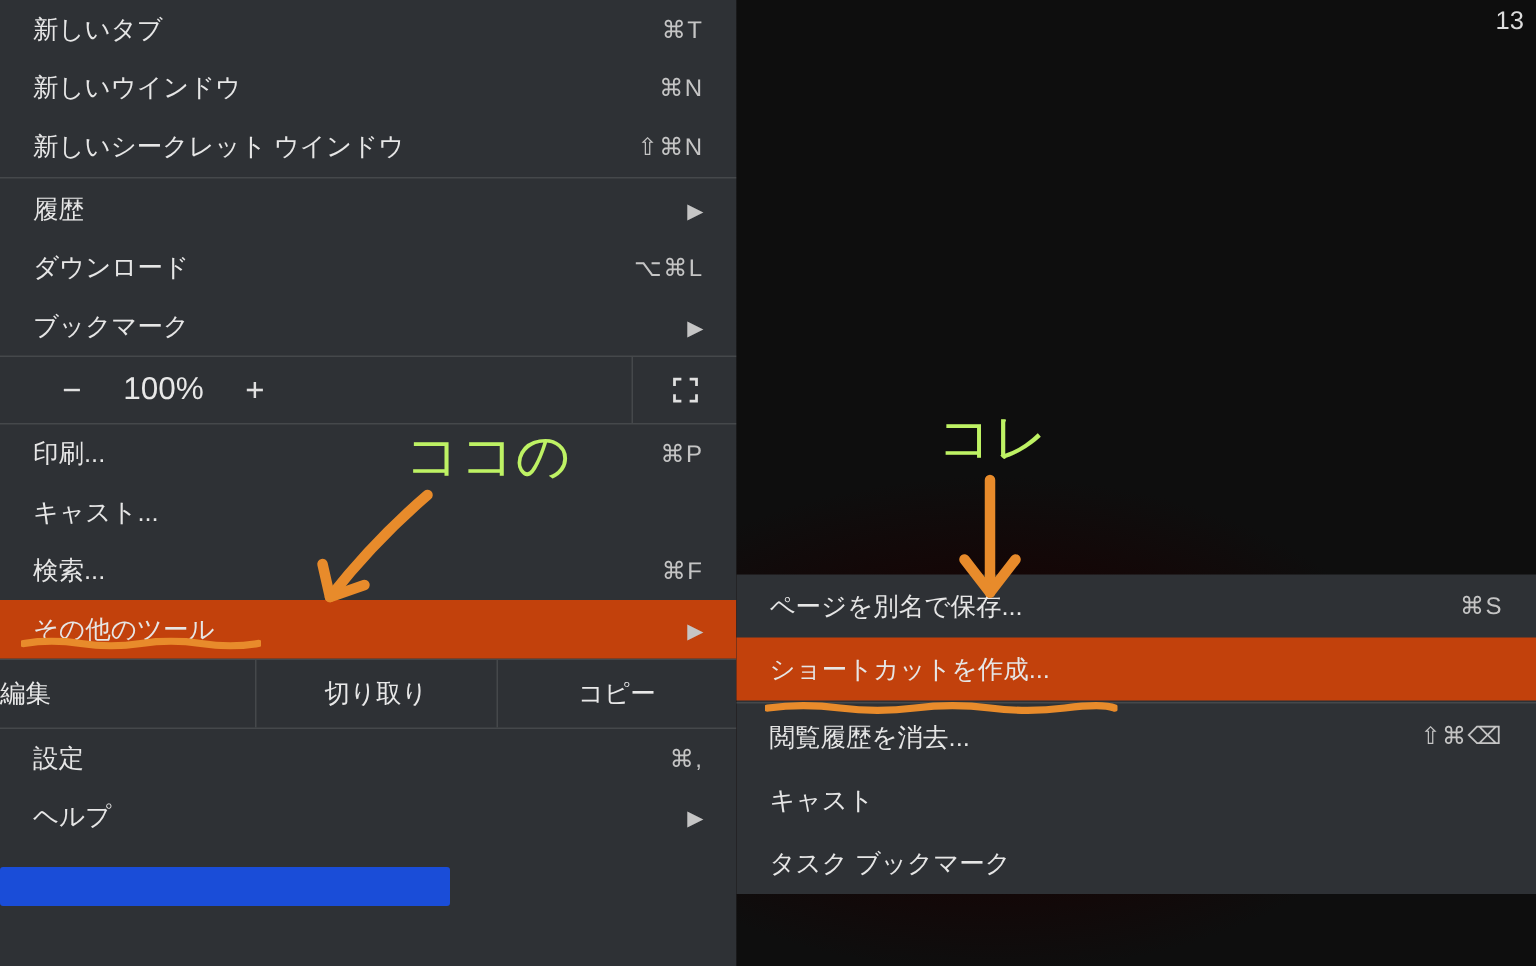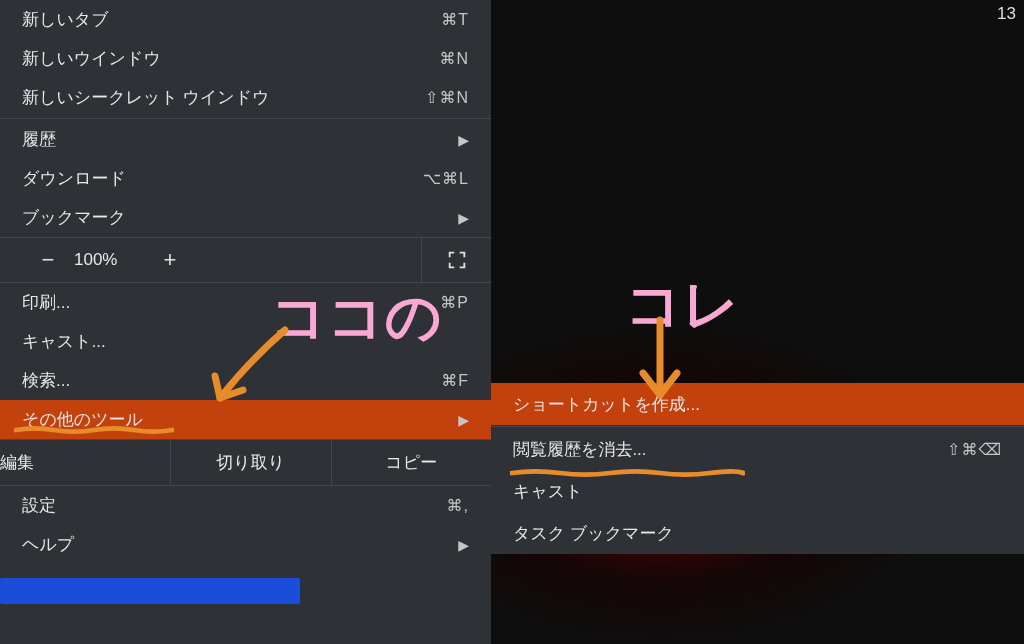--- a/index.html
+++ b/index.html
@@ -20,21 +20,21 @@
   .row .lbl { flex: 1 1 auto; white-space: nowrap; }
   .row .sc  { color: #c5c5c5; font-size: 16px; letter-spacing: 1px; }
   .row .tri { color: #c5c5c5; font-size: 14px; margin-left: auto; padding-left: 6px; }
   .sep { height: 1px; background: #45484b; margin: 1px 0; }
 
   
   .zoom { display: flex; align-items: center; height: 46px; padding-left: 22px; border-top:1px solid #45484b; border-bottom:1px solid #45484b;}
   .zoom .zlbl { flex: 0 0 198px; }
   .zctrls { flex: 1 1 auto; display: flex; align-items: center; }
   .zbtn { flex: 0 0 52px; text-align: center; color:#e0e0e0; font-size:22px; }
-  .zval { flex: 0 0 70px; font-size:17px; }
+  .zval { flex: 0 0 70px; text-align: center; font-size:21px; }
   .zfull { flex: 0 0 70px; text-align:center; border-left:1px solid #45484b; height:100%; display:flex; align-items:center; justify-content:center;}
   .zfull svg { width:22px; height:22px; }
 
   
   .edit { display:flex; align-items:center; height:46px; border-top:1px solid #45484b;}
   .ecell { flex:1 1 0; text-align:center; border-left:1px solid #45484b; height:100%; display:flex; align-items:center; justify-content:center; }
   .ecell:first-child { border-left:none; text-align:left; justify-content:flex-start; flex:0 0 170px;}
   .edit + .sep { margin:0; }
 
   
@@ -45,21 +45,21 @@
   .blue { position:absolute; left:0; bottom:40px; width:300px; height:26px; background:#1a4dd8; border-radius:2px; }
 
   
   .submenu { position:absolute; left:0; top:383px; width:533px; background:#2e3135; }
   .submenu .row { height:42px; }
 
   
   .clock { position:absolute; top:4px; right:8px; color:#ddd; font-size:17px; }
 
   
-  .anno { position:absolute; color:#f9a8d4; font-size:56px; font-weight:700; }
+  .anno { position:absolute; color:#bef264; font-size:36px; font-weight:400; }
   .arrow { position:absolute; }
   .arrow svg { overflow:visible; }
 
 </style>
 </head>
 <body>
 
 <div class="stage">
 
   <div class="panel left">
@@ -143,20 +143,24 @@
   <div class="scribble-underline" style="left:14px; top:420px; width:160px;">
     <svg viewBox="0 0 160 10" preserveAspectRatio="none">
       <path d="M2 5 Q20 1 40 5 T80 5 T120 5 T158 5" stroke="#e88b2b" stroke-width="6" fill="none" stroke-linecap="round"></path>
     </svg>
   </div>
 
   <div class="panel right">
     <span class="clock">13</span>
 
     <div class="submenu">
+      <div class="row">
+        <span class="lbl">ページを別名で保存...</span>
+        <span class="sc">⌘S</span>
+      </div>
       <div class="row hover">
         <span class="lbl">ショートカットを作成...</span>
       </div>
       <div class="sep"></div>
       <div class="row">
         <span class="lbl">閲覧履歴を消去...</span>
         <span class="sc">⇧⌘⌫</span>
       </div>
       <div class="row">
         <span class="lbl">キャスト</span>

